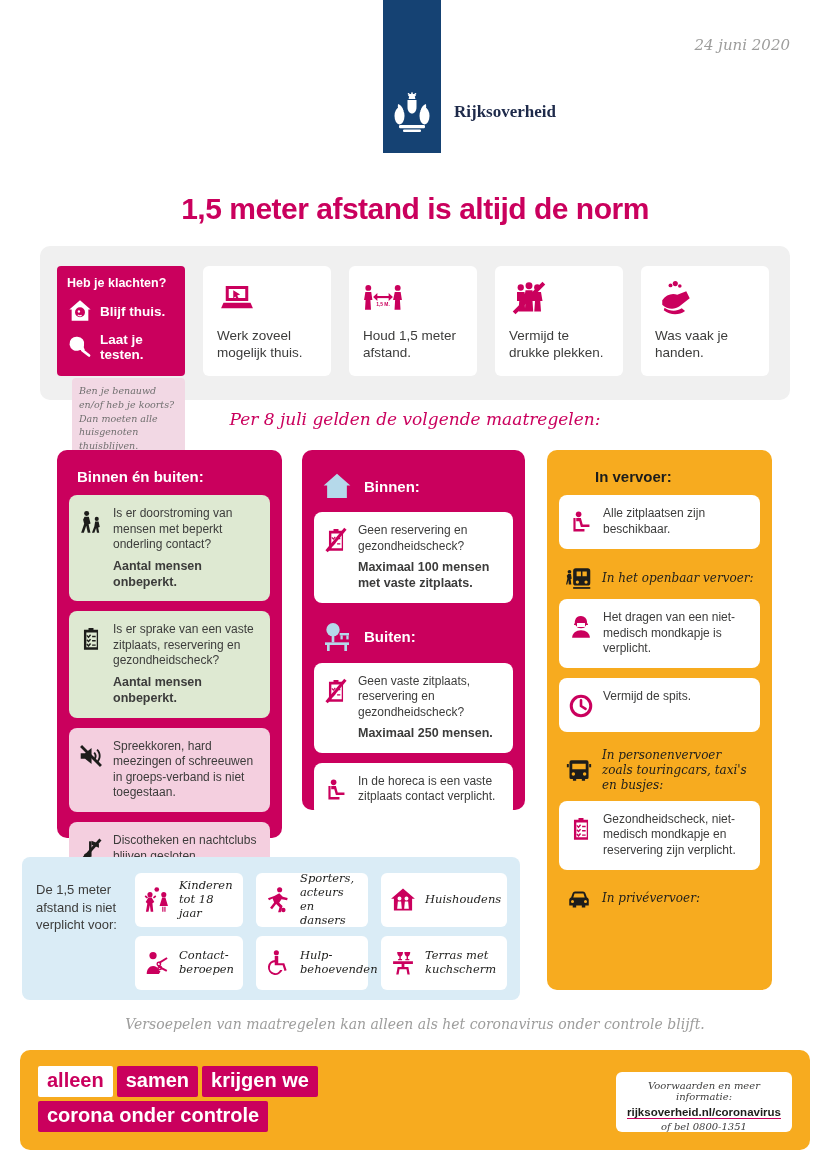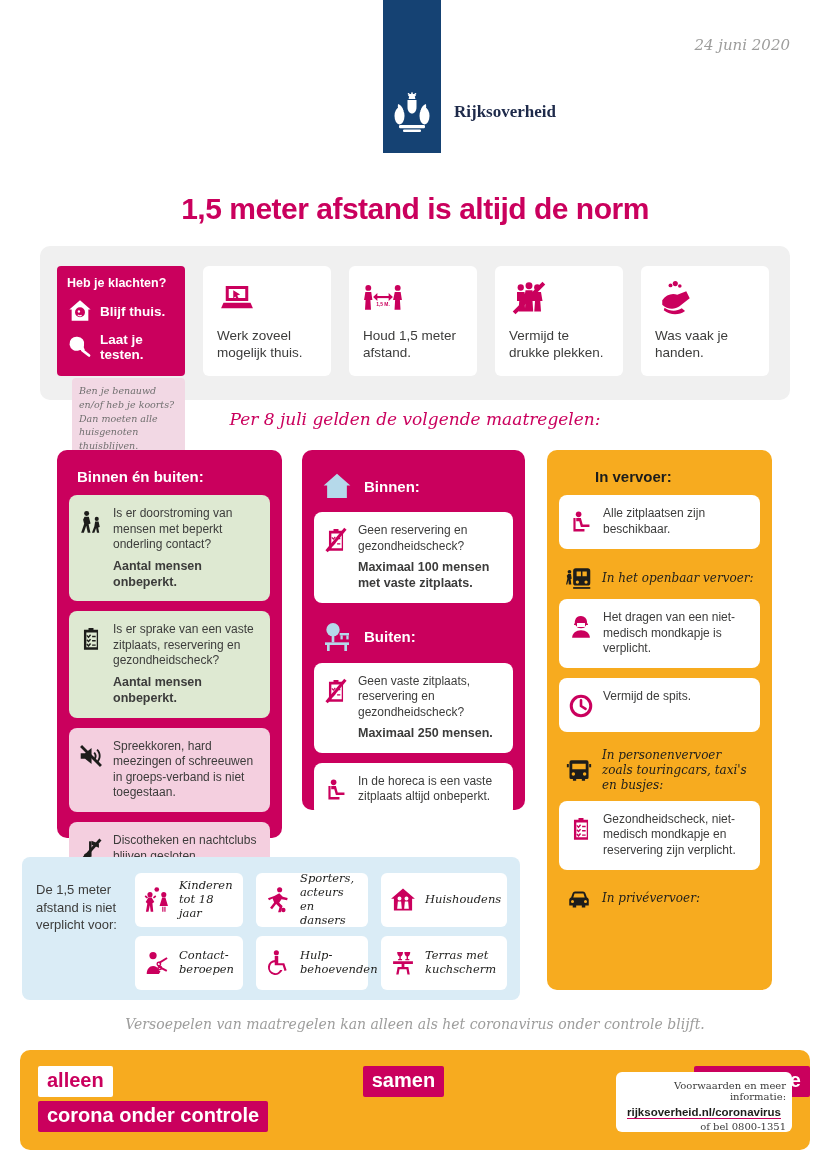--- a/index.html
+++ b/index.html
@@ -80,27 +80,27 @@
   .exc-card span{font-family:"DejaVu Serif",serif;font-style:italic;font-size:11.5px;
                  line-height:1.2;color:#1d1d1b;}
 
   .footer-note{left:0;top:1016px;width:830px;text-align:center;font-family:"DejaVu Serif",serif;
                font-style:italic;font-size:14px;color:#9d9d9c;}
 
   
   .banner{left:20px;top:1050px;width:790px;height:100px;background:var(--yellow,#f7ab1f);
           border-radius:10px;}
   .slogan{position:absolute;left:0;top:16px;width:790px;text-align:center;}
-  .slogan-line{display:flex;justify-content:space-between;gap:4px;margin-bottom:4px;padding-left:18px;}
+  .slogan-line{display:flex;justify-content:flex-start;gap:4px;margin-bottom:4px;padding-left:18px;}
   .sword{font-weight:bold;font-size:20px;padding:3px 9px 5px 9px;border-radius:2px;}
   .sword.white{background:#ffffff;color:var(--pink,#ca005d);}
   .sword.pink{background:var(--pink,#ca005d);color:#ffffff;}
   .info-box{position:absolute;right:18px;top:22px;width:176px;height:60px;background:#ffffff;
             border-radius:6px;box-sizing:border-box;padding:8px 6px;text-align:center;}
-  .info-line{font-family:"DejaVu Serif",serif;font-size:10px;color:#3c3c3b;text-align:right;}
+  .info-line{font-family:"DejaVu Serif",serif;font-style:italic;font-size:10px;color:#3c3c3b;}
   .info-link{display:inline-block;font-weight:bold;font-size:11.5px;color:#1d1d1b;
              border-bottom:1.5px solid var(--pink,#ca005d);margin:2px 0;text-decoration:none;}
 </style>
 </head>
 <body>
 
 <div class="abs flag">
   <span class="emblem icon">
     <svg viewBox="0 0 40 46" fill="currentColor">
       <path d="M17 2h6l1 2-1.2 0.3.6 2.7h-6.8l.6-2.7L16 4z"></path>
@@ -297,21 +297,21 @@
         <div class="txt"><span>Geen vaste zitplaats, reservering en gezondheidscheck?</span><b>Maximaal 250 mensen.</b></div>
       </div>
       <div class="mcard white pink-icon">
         <span class="icon">
           <svg viewBox="0 0 24 24" fill="currentColor">
             <circle cx="9.8" cy="4" r="2.6"></circle>
             <path d="M7.6 7.4h4.3l1.7 6h6.2v2.3h-7.9l-1.5-5.3H7.6z"></path>
             <path d="M5 7.4h2v10.2h8.2v2.2H5z"></path>
           </svg>
         </span>
-        <div class="txt"><span>In de horeca is een vaste zitplaats altijd onbeperkt.</span></div>
+        <div class="txt"><span>In de horeca is een vaste zitplaats contact verplicht.</span></div>
       </div>
     </div>
 </div>
 
 <div class="abs col col-yellow col-right">
   <div class="col-header dark">In vervoer:</div>
   <div id="vervoer-rows">
       <div class="mcard white pink-icon">
         <span class="icon">
           <svg viewBox="0 0 24 24" fill="currentColor">

